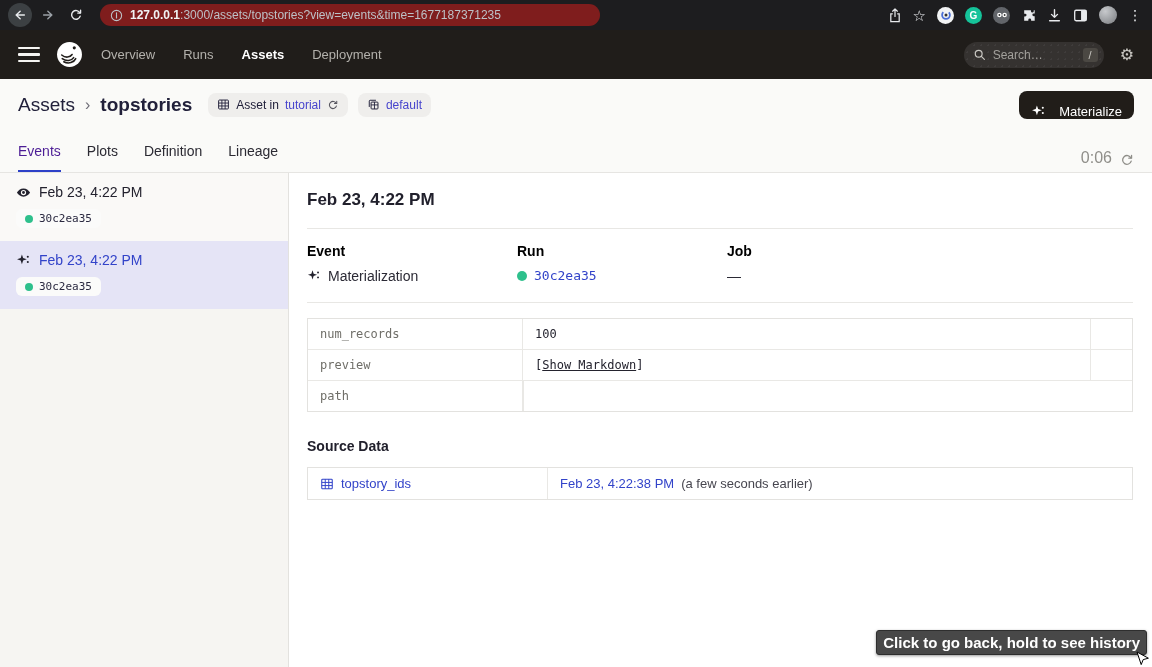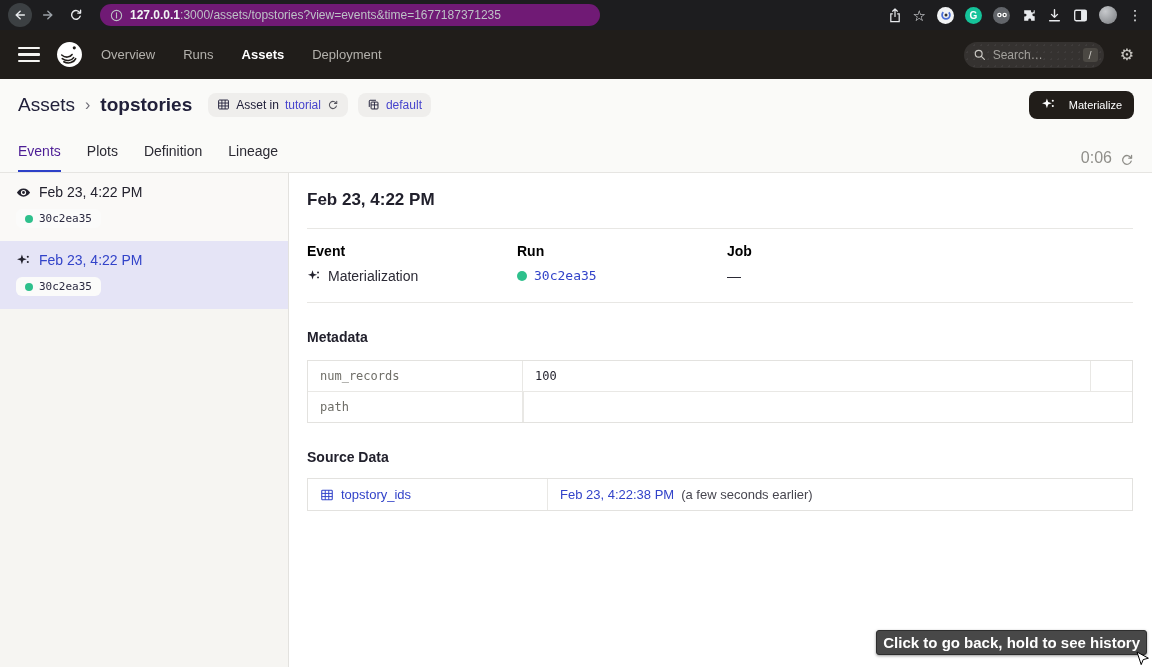--- a/index.html
+++ b/index.html
@@ -4,21 +4,21 @@
 <style>
   * { box-sizing: border-box; margin: 0; padding: 0; }
   html,body { width:1152px; height:667px; overflow:hidden; }
   body { font-family:"Liberation Sans", sans-serif; background:#fff; position:relative; }
   svg { display:block; }
 
   
   .browser-bar { height:30px; background:#1d1d1f; display:flex; align-items:center; padding:0 8px; gap:4px; }
   .nav-btn { width:24px; height:24px; border-radius:50%; display:flex; align-items:center; justify-content:center; flex:0 0 auto; }
   .nav-btn.back { background:#3c4043; }
-  .omnibox { margin-left:8px; width:500px; height:22px; background:#701a75; border-radius:12px; display:flex; align-items:center; padding:0 10px; gap:7px; }
+  .omnibox { margin-left:8px; width:500px; height:22px; background:#7f1d1d; border-radius:12px; display:flex; align-items:center; padding:0 10px; gap:7px; }
   .omnibox .url { font-size:12px; color:#bdc1c6; white-space:nowrap; overflow:hidden; }
   .omnibox .url b { color:#f1f3f4; font-weight:bold; }
   .chrome-right { margin-left:auto; display:flex; align-items:center; gap:11px; padding-right:2px; }
   .ext-circle { width:17px; height:17px; border-radius:50%; display:flex; align-items:center; justify-content:center; font-size:10px; font-weight:bold; color:#fff; }
   .avatar { width:18px; height:18px; border-radius:50%; background:radial-gradient(circle at 35% 30%, #c7c9cc, #787b7f); }
   .glyph { color:#e8eaed; font-size:13px; line-height:1; }
 
   
   .dagster-nav { height:49px; background:#201d1a; display:flex; align-items:center; padding:0 18px; }
   .hamburger { width:22px; display:flex; flex-direction:column; gap:4px; margin-right:16px; }
@@ -35,21 +35,21 @@
 
   
   .dots { background-image:radial-gradient(rgba(60,60,50,0.08) 1px, transparent 1.1px); background-size:12px 12px; }
   .page-header { height:51px; background:#fafaf8; display:flex; align-items:center; padding:0 18px; }
   .crumb { font-size:19px; color:#21203a; display:flex; align-items:center; gap:10px; }
   .crumb .sep { color:#6f6e78; font-size:16px; }
   .crumb .asset { font-weight:bold; }
   .tags { display:flex; gap:10px; margin-left:16px; }
   .tag { background:#efeeec; border-radius:8px; height:24px; display:inline-flex; align-items:center; gap:6px; padding:0 9px; font-size:12px; color:#21203a; }
   .tag a { color:#4744cd; text-decoration:none; }
-  .materialize-btn { margin-left:auto; background:#211d19; color:#fff; border:none; border-radius:8px; height:28px; padding:0 12px; font-size:11px; display:inline-flex; align-items:center; gap:13px; font-family:inherit; }
+  .materialize-btn { margin-left:auto; background:#211d19; color:#fff; border:none; border-radius:8px; height:28px; padding:0 12px; font-size:13px; display:inline-flex; align-items:flex-end; gap:13px; font-family:inherit; }
 
   
   .tab-bar { height:43px; background:#fafaf8; border-bottom:1px solid #e6e5e2; display:flex; align-items:stretch; padding:0 18px; }
   .tab { font-size:14px; color:#2b2a33; margin-right:26px; display:flex; align-items:center; border-bottom:2px solid transparent; padding-top:2px; }
   .tab.active { color:#4c1d95; border-bottom-color:#2d41c8; }
   .timer { margin-left:auto; display:flex; align-items:flex-end; gap:8px; color:#8f8e89; font-size:16px; align-self:center; margin-top:14px; }
 
   
   .body-wrap { display:flex; height:494px; }
   .sidebar { width:289px; background:#f6f5f2; border-right:1px solid #e3e2df; flex:0 0 auto; }
@@ -294,25 +294,33 @@
       <div>
         <div class="col-label">Job</div>
         <div class="col-value">
             <span>—</span>
           </div>
       </div>
     </div>
 
     <div class="hr"></div>
 
-    <div class="sec-title">Metadata</div>
     <div class="mtable">
       <div class="mrow">
         <div class="mcell key">num_records</div>
         <div class="mcell">100</div>
+        <div class="mcell extra"></div>
+      </div>
+      <div class="mrow">
+        <div class="mcell key">preview</div>
+        <div class="mcell" style="gap:0">
+          <span>[</span>
+            <a href="#">Show Markdown</a>
+            <span>]</span>
+        </div>
         <div class="mcell extra"></div>
       </div>
       <div class="mrow">
         <div class="mcell key">path</div>
         <div class="mcell extra"></div>
       </div>
     </div>
 
     <div class="sec-title">Source Data</div>
     <div class="stable">

